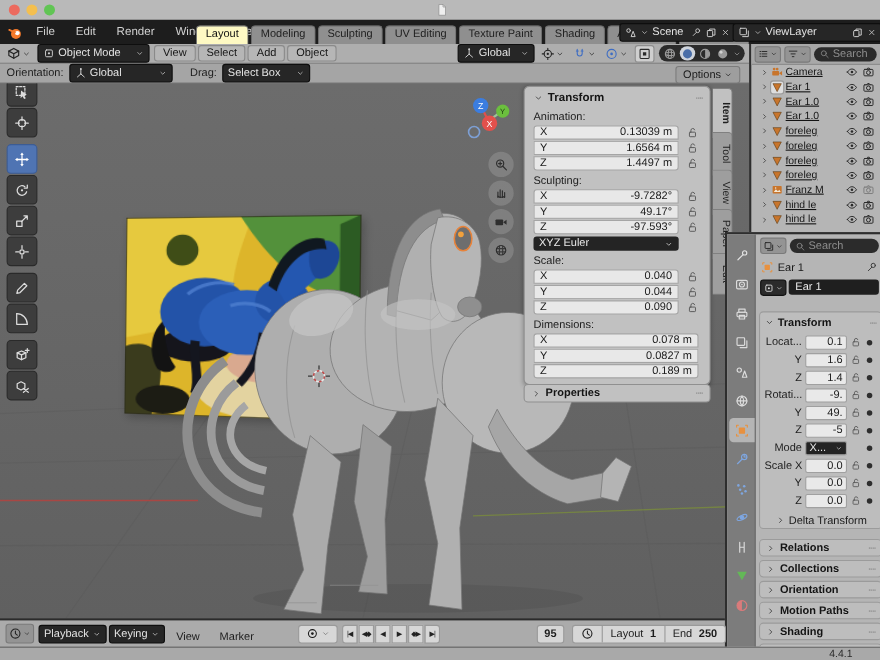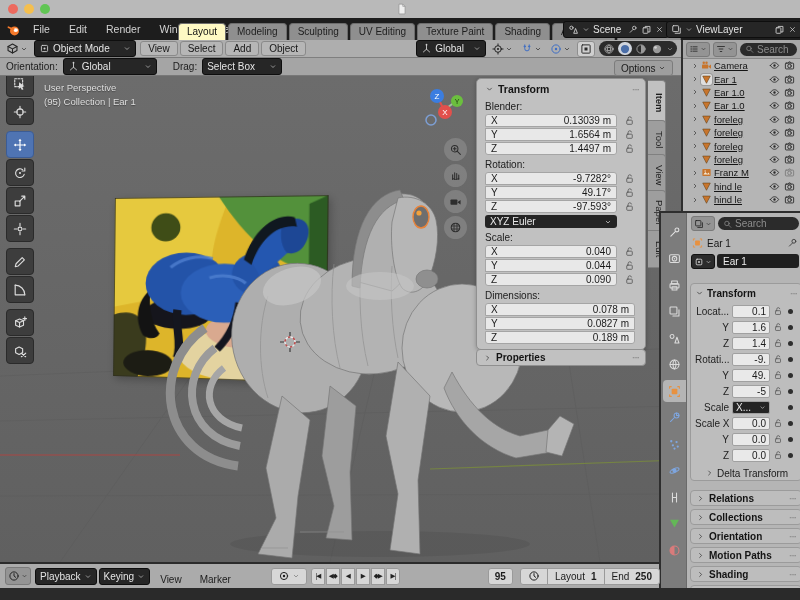--- a/index.html
+++ b/index.html
@@ -350,24 +350,20 @@
           <line x1="0" y1="345" x2="681" y2="330"></line>
         <line x1="0" y1="420" x2="681" y2="418"></line>
           <line x1="60" y1="486" x2="240" y2="230"></line>
         <line x1="330" y1="486" x2="390" y2="230"></line>
           <line x1="600" y1="486" x2="560" y2="230"></line>
       </g>
       <line x1="0" y1="379" x2="180" y2="379" stroke="#b5433f" stroke-width="1.2" opacity=".85"></line>
       <line x1="430" y1="393" x2="681" y2="384" stroke="#7a8c3c" stroke-width="1.2" opacity=".8"></line>
     </svg>
 
-    <div id="vp-overlay" class="abs">
-      <div>User Perspective</div>
-      <div>(95) Collection | Ear 1</div>
-    </div>
 
     <div id="painting" class="abs">
       <svg viewBox="0 0 200 180" width="204" height="178" preserveAspectRatio="none">
         <rect width="200" height="180" fill="#ddb52a"></rect>
         <path d="M0 0h110c-10 30-20 55-15 90L0 110z" fill="#e6c93e"></path>
         <circle cx="50" cy="30" r="14" fill="#3f4d17"></circle>
         <path d="M100 0h100v75c-45-2-75-35-100-75z" fill="#53913b"></path>
         <path d="M183 8v115l17 8V0z" fill="#2c5b23"></path>
         <ellipse cx="170" cy="103" rx="26" ry="27" fill="#c03c24"></ellipse>
         <ellipse cx="162" cy="152" rx="32" ry="22" fill="#d06c2a"></ellipse>
@@ -536,21 +532,21 @@
       </div>
 
     <div id="npanel" class="abs">
       <h4>
         <i class="icn" style="width:9px;color:#333;"><svg viewBox="0 0 16 16">
               <path d="M4.5 6.5 8 10l3.5-3.5" class="st"></path>
             </svg></i>
         <span>Transform</span>
           <span class="grip">····</span>
       </h4>
-      <div class="np-label">Blender:</div>
+      <div class="np-label">Animation:</div>
       <div class="np-rows" id="np-location">
           <div class="np-row">
       <div class="np-field">
               <span class="np-axis">X</span>
               <span class="np-val">0.13039 m</span>
             </div>
       <span class="np-lock icn"><svg viewBox="0 0 16 16">
                 <rect x="4" y="7.5" width="8" height="6" rx="1" class="st"></rect>
                 <path d="M6 7.5V5a2.5 2.5 0 0 1 4.9-.6" class="st"></path>
               </svg></span>
@@ -569,21 +565,21 @@
       <div class="np-field">
               <span class="np-axis">Z</span>
               <span class="np-val">1.4497 m</span>
             </div>
       <span class="np-lock icn"><svg viewBox="0 0 16 16">
                 <rect x="4" y="7.5" width="8" height="6" rx="1" class="st"></rect>
                 <path d="M6 7.5V5a2.5 2.5 0 0 1 4.9-.6" class="st"></path>
               </svg></span>
     </div>
         </div>
-      <div class="np-label">Rotation:</div>
+      <div class="np-label">Sculpting:</div>
       <div class="np-rows" id="np-rotation">
           <div class="np-row">
       <div class="np-field">
               <span class="np-axis">X</span>
               <span class="np-val">-9.7282°</span>
             </div>
       <span class="np-lock icn"><svg viewBox="0 0 16 16">
                 <rect x="4" y="7.5" width="8" height="6" rx="1" class="st"></rect>
                 <path d="M6 7.5V5a2.5 2.5 0 0 1 4.9-.6" class="st"></path>
               </svg></span>
@@ -1139,21 +1135,21 @@
      <span class="pt-field ">
        <span>-5</span>
      </span>
      <span class="pt-lock icn"><svg viewBox="0 0 16 16">
                   <rect x="4" y="7.5" width="8" height="6" rx="1" class="st"></rect>
                   <path d="M6 7.5V5a2.5 2.5 0 0 1 4.9-.6" class="st"></path>
                 </svg></span>
      <span class="pt-dot"></span>
    </div>
             <div class="pt-row">
-     <span class="pt-label">Scale</span>
+     <span class="pt-label">Mode</span>
      <span class="pt-field dd">
        <span>X...</span>
                 <i class="icn" style="width:7px;height:7px;"><svg viewBox="0 0 16 16">
                     <path d="M4.5 6.5 8 10l3.5-3.5" class="st"></path>
                   </svg></i>
      </span>
      <span style="width:10px;"></span>
      <span class="pt-dot"></span>
    </div>
             <div class="pt-row">
@@ -1293,14 +1289,17 @@
         <span>Layout</span>
         <span style="font-weight:bold;">1</span>
       </span>
       <span class="seg">
         <span>End</span>
         <span style="font-weight:bold;">250</span>
       </span>
     </span>
   </div>
 
+  <div id="statusbar" class="abs">
+    <span id="version">4.4.1</span>
+  </div>
 
 </div>
 
 </body></html>

